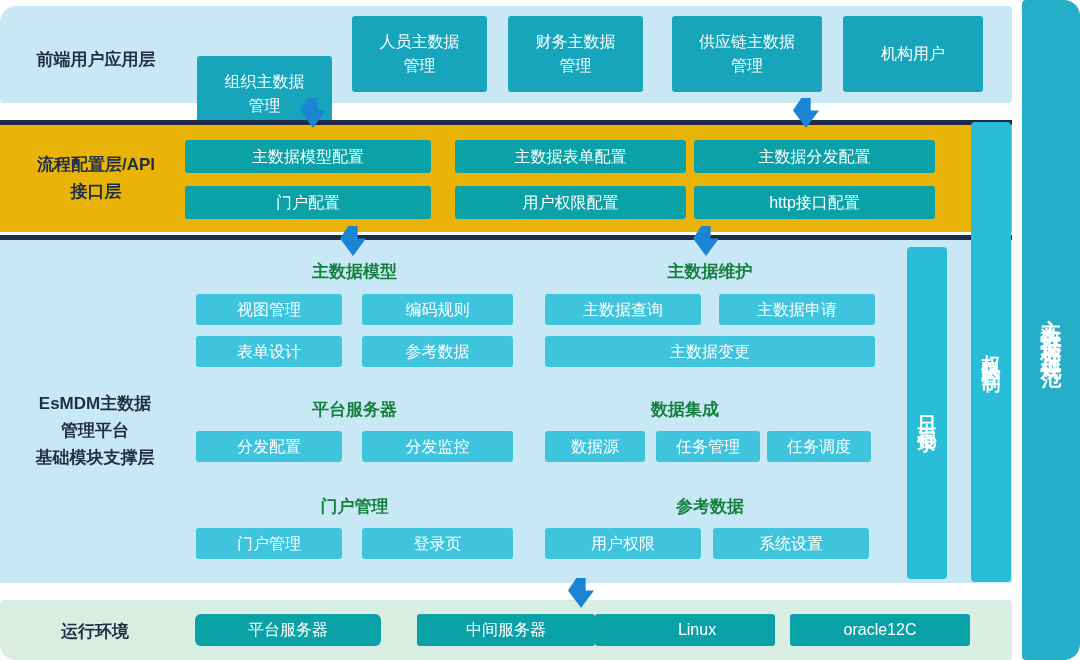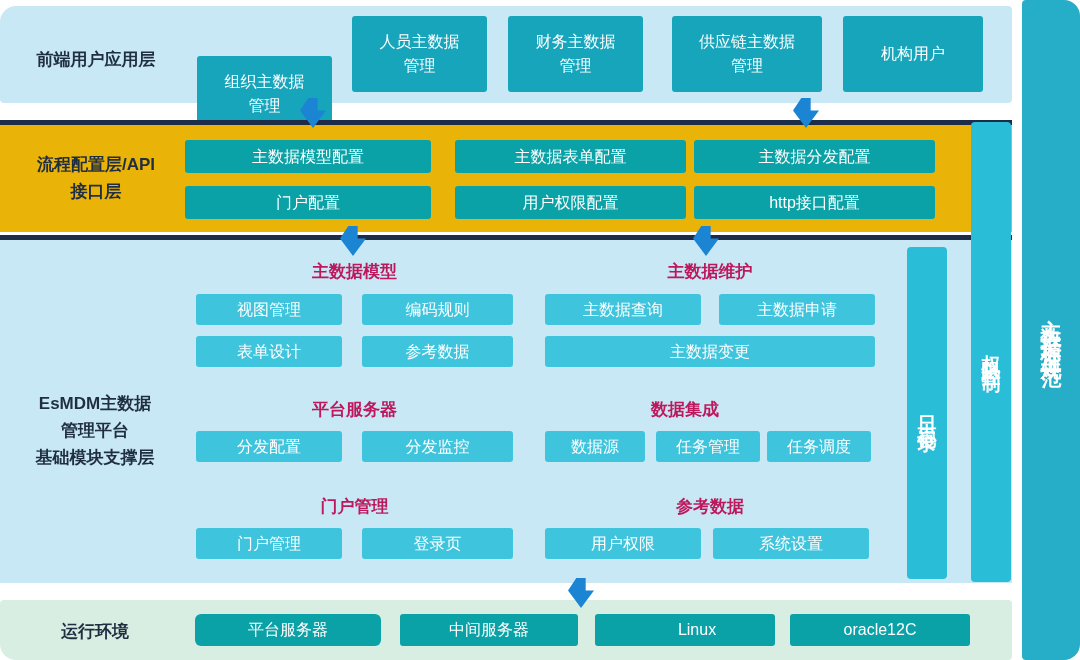--- a/index.html
+++ b/index.html
@@ -16,21 +16,21 @@
   .layer-label { position:absolute; color:#1f2e40; font-weight:bold; font-size:17px;
                  text-align:center; white-space:pre-line; line-height:1.6; }
 
   .box { position:absolute; color:#ffffff; text-align:center; border-radius:3px;
          display:flex; align-items:center; justify-content:center;
          white-space:pre-line; line-height:1.5; font-size:16px; }
   .t1 { background:#17a5bc; }
   .t2 { background:#0aa2a6; height:33px; }
   .t3 { background:#3ec4dd; height:31px; }
 
-  .group-title { position:absolute; color:#be185d; font-weight:bold; font-size:17px; text-align:center; }
+  .group-title { position:absolute; color:#15803d; font-weight:bold; font-size:17px; text-align:center; }
 
   .vbar { position:absolute; background:#2abdd8; border-radius:4px; color:#ffffff; font-weight:bold;
           display:flex; align-items:center; justify-content:center; z-index:3; }
   .vtext { writing-mode:vertical-lr; letter-spacing:6px; font-size:19px; }
 
   .std-bar { position:absolute; left:1022px; top:0; width:58px; height:660px; background:#26adc7;
              border-radius:4px 16px 16px 4px; display:flex; align-items:center; justify-content:center;
              color:#ffffff; font-weight:bold; z-index:3; }
   .std-bar .vtext { font-size:21px; letter-spacing:8px; }
 
@@ -107,21 +107,21 @@
 
     <div class="box t3" style="left:545px; top:288px; width:156px;">用户权限</div>
     <div class="box t3" style="left:713px; top:288px; width:156px;">系统设置</div>
   </div>
 
   <div class="arrow" style="left:568px; top:578px;"></div>
 
   <div class="section s4">
     <div class="layer-label" style="left:30px; top:18px; width:130px;">运行环境</div>
     <div class="box t2" style="left:195px; top:14px; width:186px; height:32px;border-radius:6px;">平台服务器</div>
-    <div class="box t2" style="left:400px; top:14px; width:178px; height:32px;">中间服务器</div>
+    <div class="box t2" style="left:417px; top:14px; width:178px; height:32px;">中间服务器</div>
     <div class="box t2" style="left:595px; top:14px; width:180px; height:32px;padding-left:24px;">Linux</div>
     <div class="box t2" style="left:790px; top:14px; width:180px; height:32px;">oracle12C</div>
   </div>
 
   <div class="vbar" style="left:907px; top:247px; width:40px; height:332px;">
     <span class="vtext">日志记录</span>
   </div>
   <div class="vbar" style="left:971px; top:122px; width:40px; height:460px;">
     <span class="vtext">权限控制</span>
   </div>

